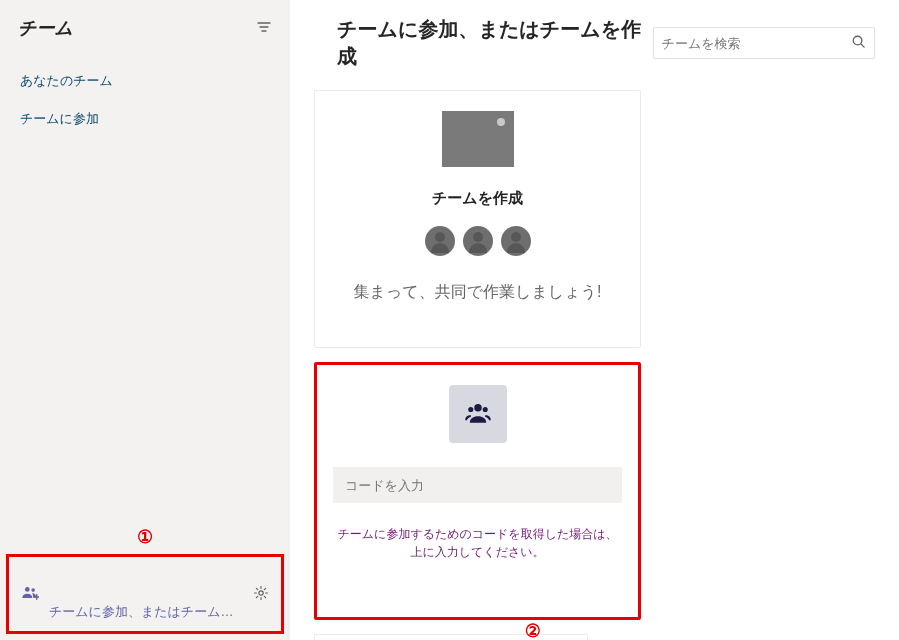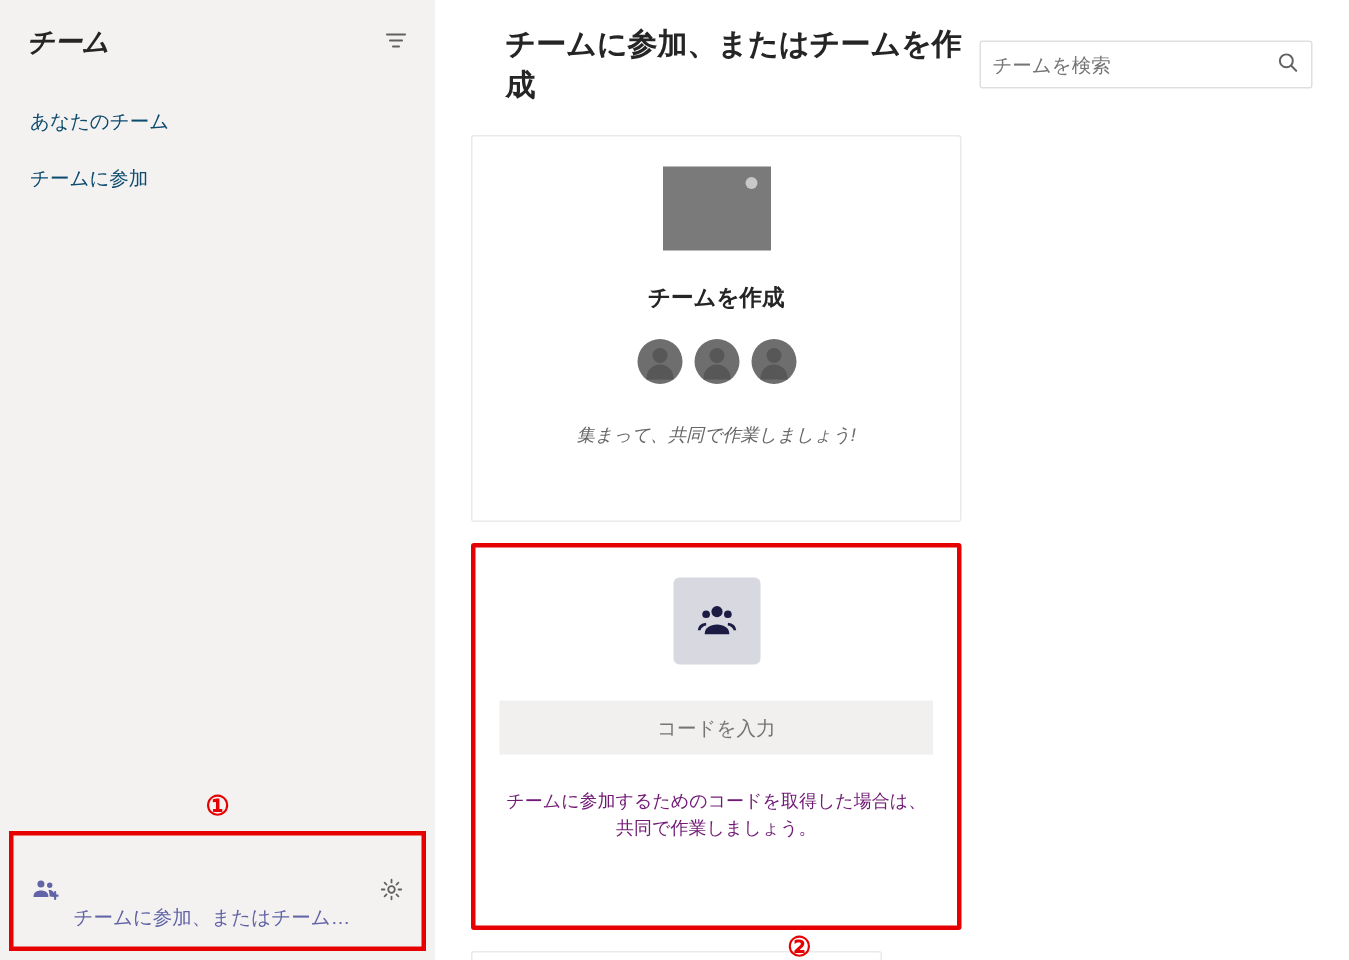--- a/index.html
+++ b/index.html
@@ -175,42 +175,41 @@
     position: relative;
   }
   .avatar::before{
     content:""; position:absolute; top:6px; left:50%; transform:translateX(-50%);
     width:10px; height:10px; border-radius:50%; background:#575757;
   }
   .avatar::after{
     content:""; position:absolute; bottom:3px; left:50%; transform:translateX(-50%);
     width:18px; height:10px; border-radius:10px 10px 0 0; background:#575757;
   }
-  .card-desc { font-size: 12px; color: #666; text-align: left; font-style: italic; }
+  .card-desc { font-size: 16px; color: #666; text-align: left; }
 
   
   .card2-wrap { position: relative; }
   .card2 { border: 3px solid #e60000; }
   .team-icon-tile {
     width: 58px; height: 58px; border-radius: 4px;
     background: #d8d8e0;
     display:flex; align-items:center; justify-content:center;
     margin-bottom: 24px;
   }
   .code-input {
     width: 100%;
     height: 36px;
     border: none;
     background: #f1f0ef;
     padding: 0 12px;
     font-size: 13px;
     color: #a21caf;
     outline: none;
     margin-bottom: 22px;
-    text-align: center;
   }
   .card-desc2 { font-size: 12px; color: #701a75; text-align:center; line-height:1.5;}
   .annot2 {
     position: absolute;
     bottom: -22px;
     right: 100px;
     color: #e60000;
     font-weight: 700;
     font-size: 18px;
   }
@@ -306,21 +305,21 @@
               <circle cx="5.8" cy="9" r="2.2"></circle>
               <circle cx="18.2" cy="9" r="2.2"></circle>
               <path d="M5 20c0-3.2 3.1-5.2 7-5.2s7 2 7 5.2v.4H5V20z"></path>
               <path d="M1.8 18.2c0-2 1.6-3.4 4-3.6M22.2 18.2c0-2-1.6-3.4-4-3.6" stroke="#1b1b44" stroke-width="1.6" fill="#1b1b44"></path>
             </svg>
           </span>
         </div>
         <input class="code-input" type="text" placeholder="コードを入力" style="">
         <div class="card-desc2">
           <span>チームに参加するためのコードを取得した場合は、</span><br>
-          <span>共同で作業しましょう。</span>
+          <span>上に入力してください。</span>
         </div>
       </div>
       <div class="annot2">②</div>
     </div>
 
     <div class="card-empty"></div>
 
   </div>
 </div>
 

